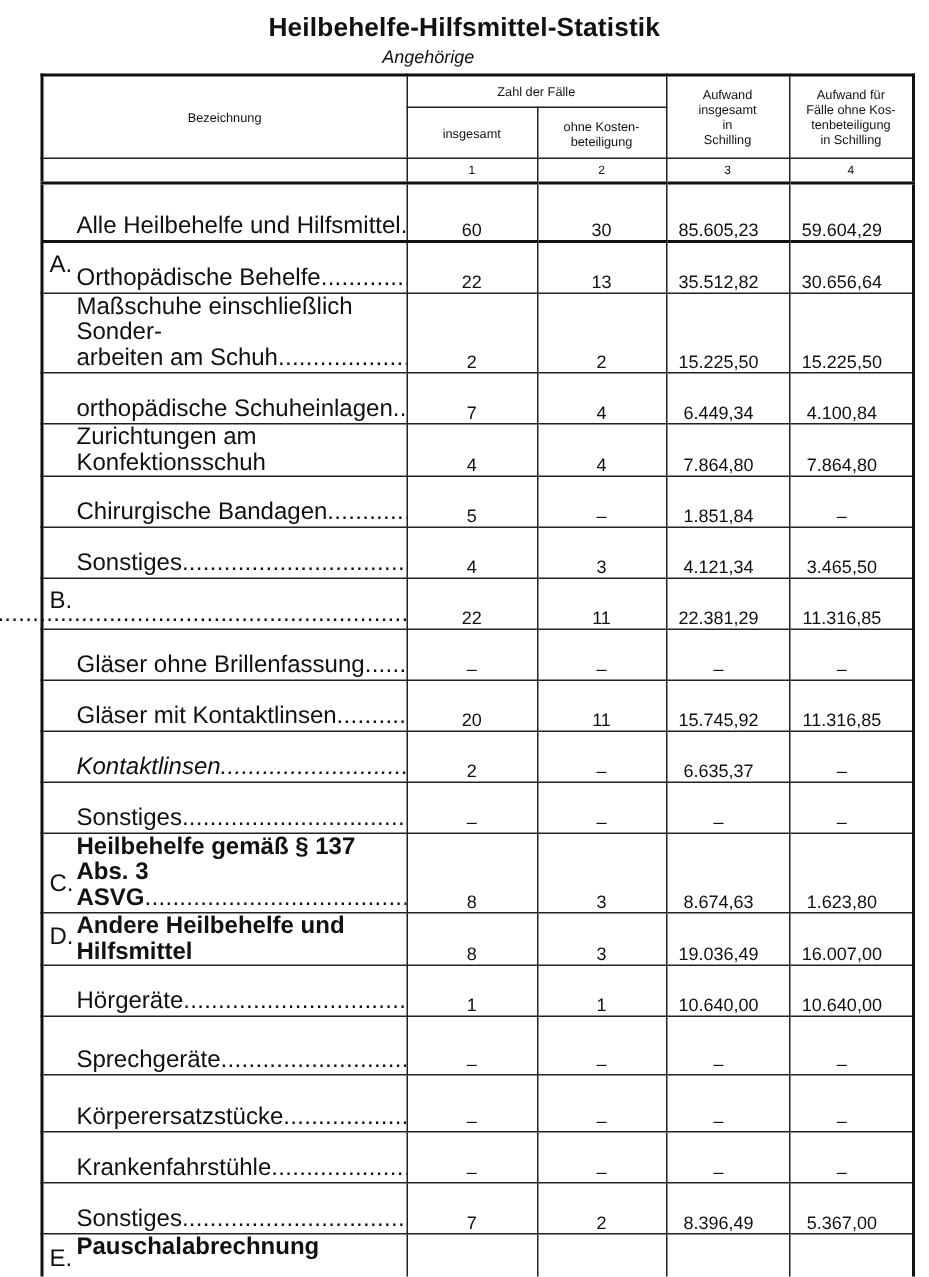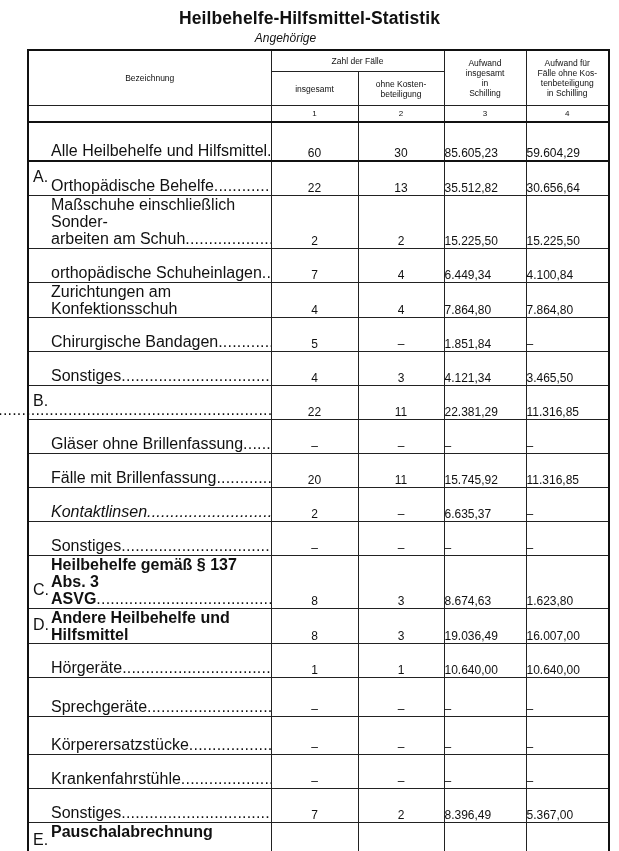--- a/index.html
+++ b/index.html
@@ -34,21 +34,21 @@
     tr.h2 th { height: 33px; }
     td.label { font-size: 16px; vertical-align: bottom; padding: 0 4px 9px 0; position: relative; }
     td.label .inner { display: flex; padding-left: 22px; }
     td.label .prefix { position: absolute; left: 4px; bottom: 9px; width: 18px; }
     td.label.bold .inner .txt, td.label.bold .prefix-txt { font-weight: bold; }
     .txt { white-space: normal; line-height: 17px; }
     .dots { flex: 1; overflow: hidden; white-space: nowrap; }
     .dots::before { content: "....................................................................................................................................."; letter-spacing: 0.2px; }
     td.num { font-size: 12px; vertical-align: bottom; padding-bottom: 9px; }
     td.num.c { text-align: center; }
-    td.num.r { text-align: left; padding-right: 12px; }
+    td.num.r { text-align: center; padding-right: 12px; }
     tr.r34 td { height: 33px; }
     tr.r38 td { height: 37px; }
     tr.r52 td { height: 51px; }
     tr.bottomthick td { border-bottom: 2px solid #111; }
     tr.headbottom th { border-bottom: 2px solid #111; }
   </style>
 </head>
 <body>
 
 <div class="title">Heilbehelfe-Hilfsmittel-Statistik</div>
@@ -221,21 +221,21 @@
         </td>
         <td class="num c">–</td>
         <td class="num c">–</td>
         <td class="num r">–</td>
         <td class="num r">–</td>
       </tr>
       <tr class="r34">
         <td class="label">
           <div class="inner" style="flex-direction:column;">
             <div style="display:flex;">
-              <span class="txt">Fälle mit Brillenfassung</span>
+              <span class="txt">Gläser mit Kontaktlinsen</span>
               <span class="dots"></span>
             </div>
           </div>
         </td>
         <td class="num c">20</td>
         <td class="num c">11</td>
         <td class="num r">15.745,92</td>
         <td class="num r">11.316,85</td>
       </tr>
       <tr class="r34">

